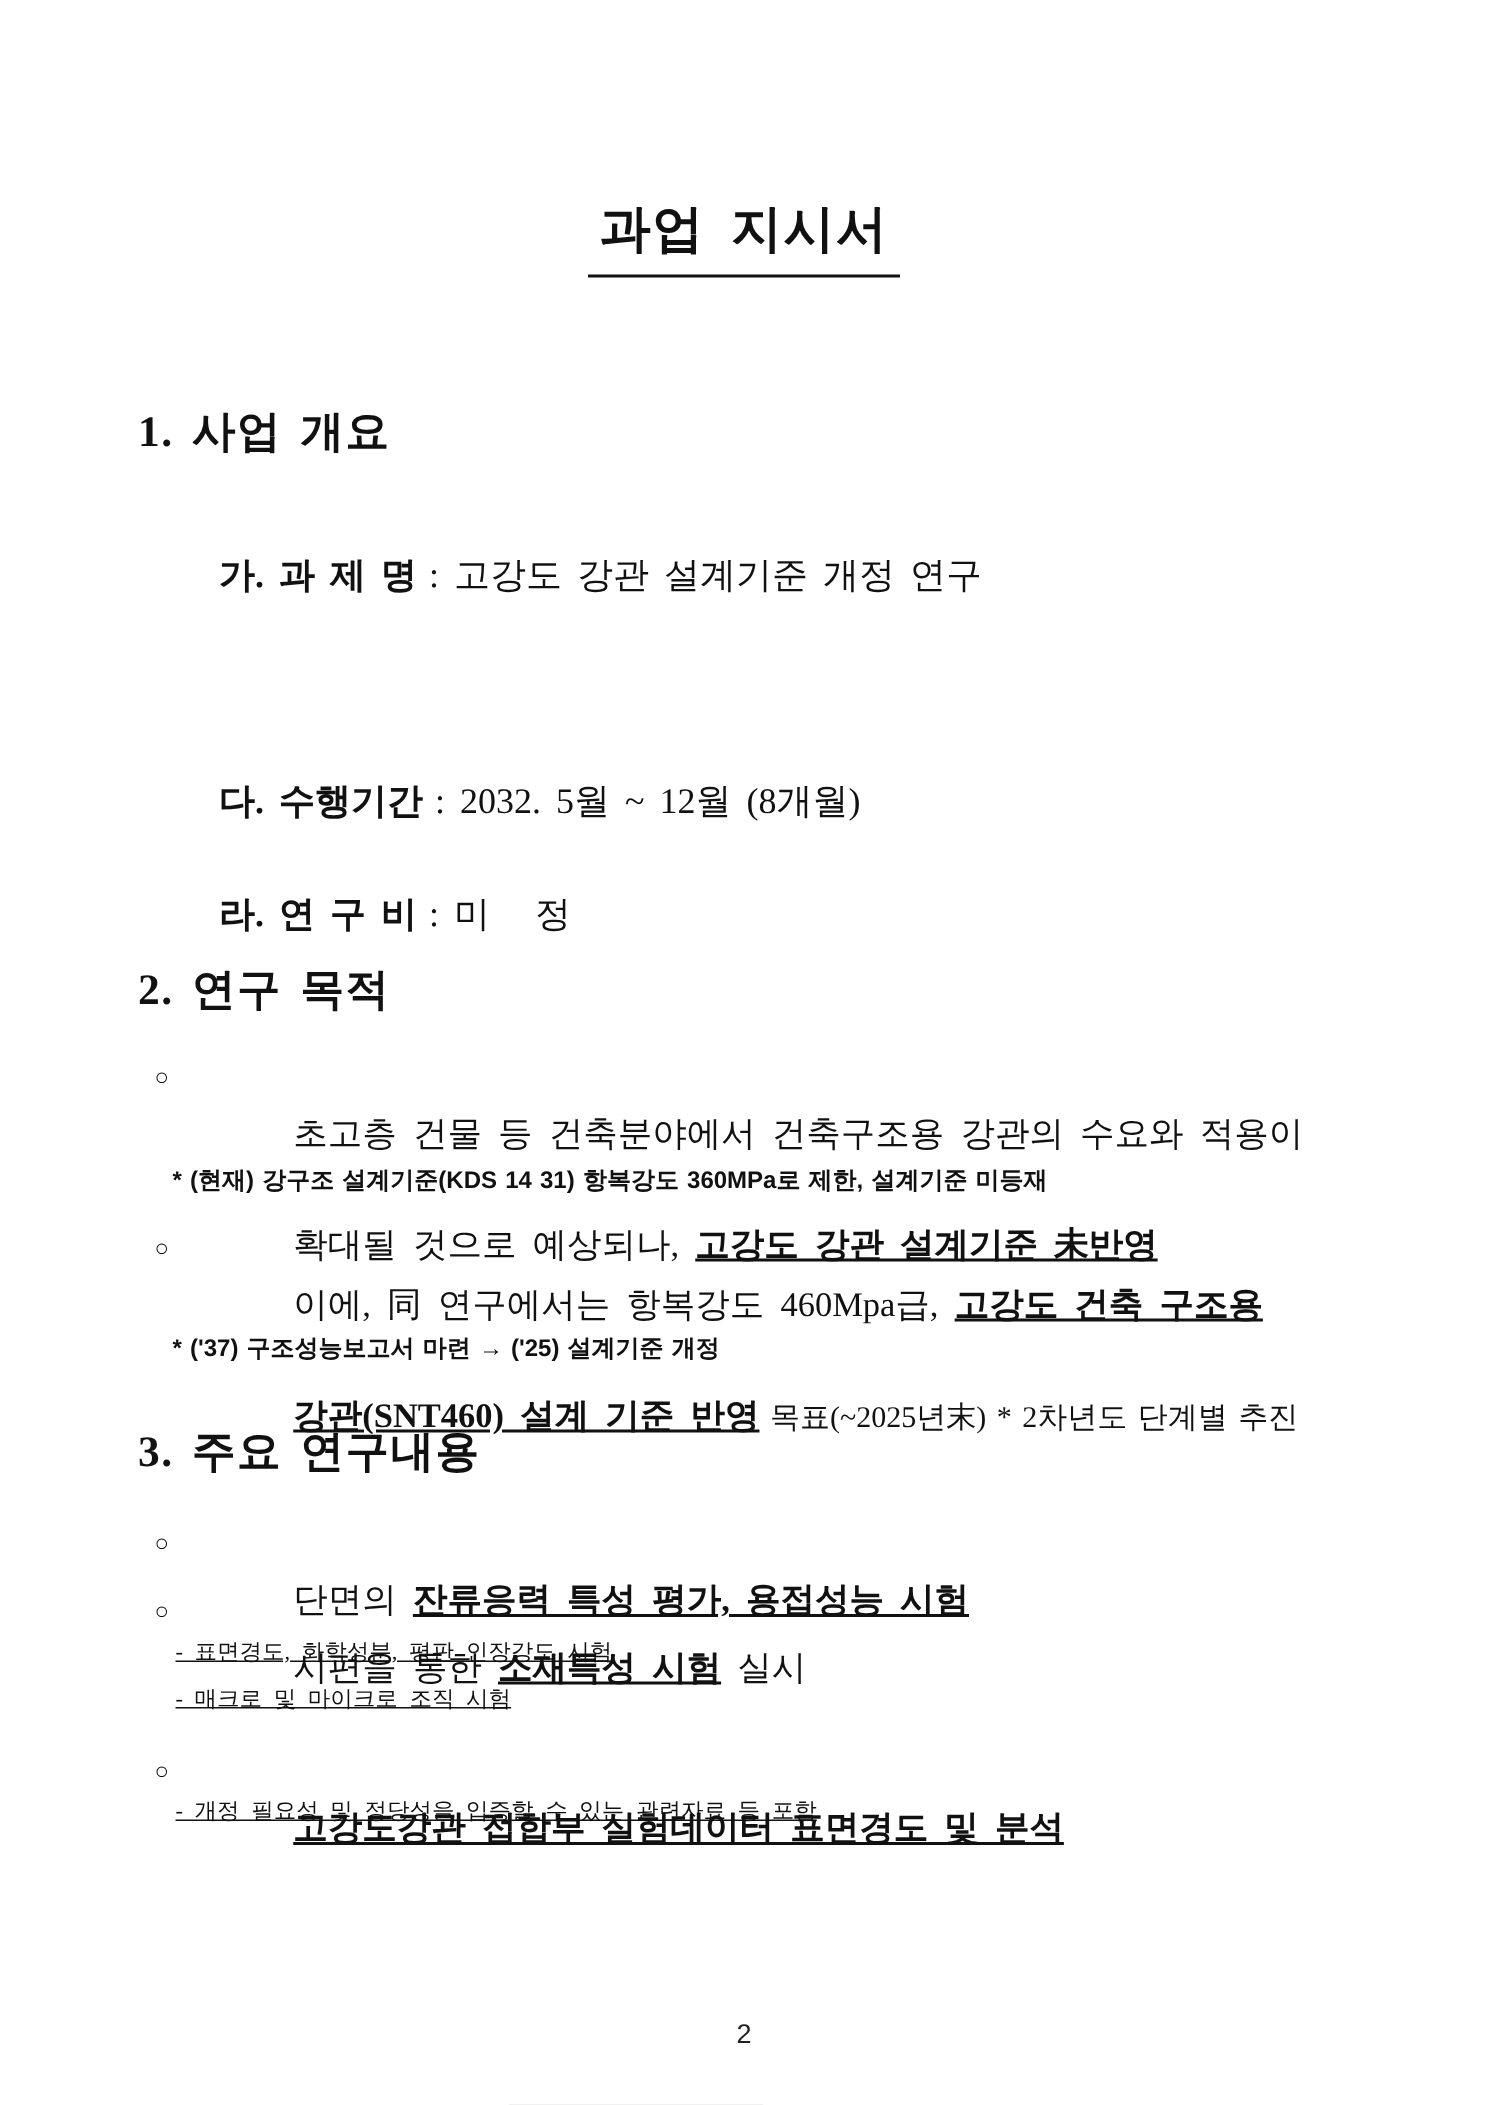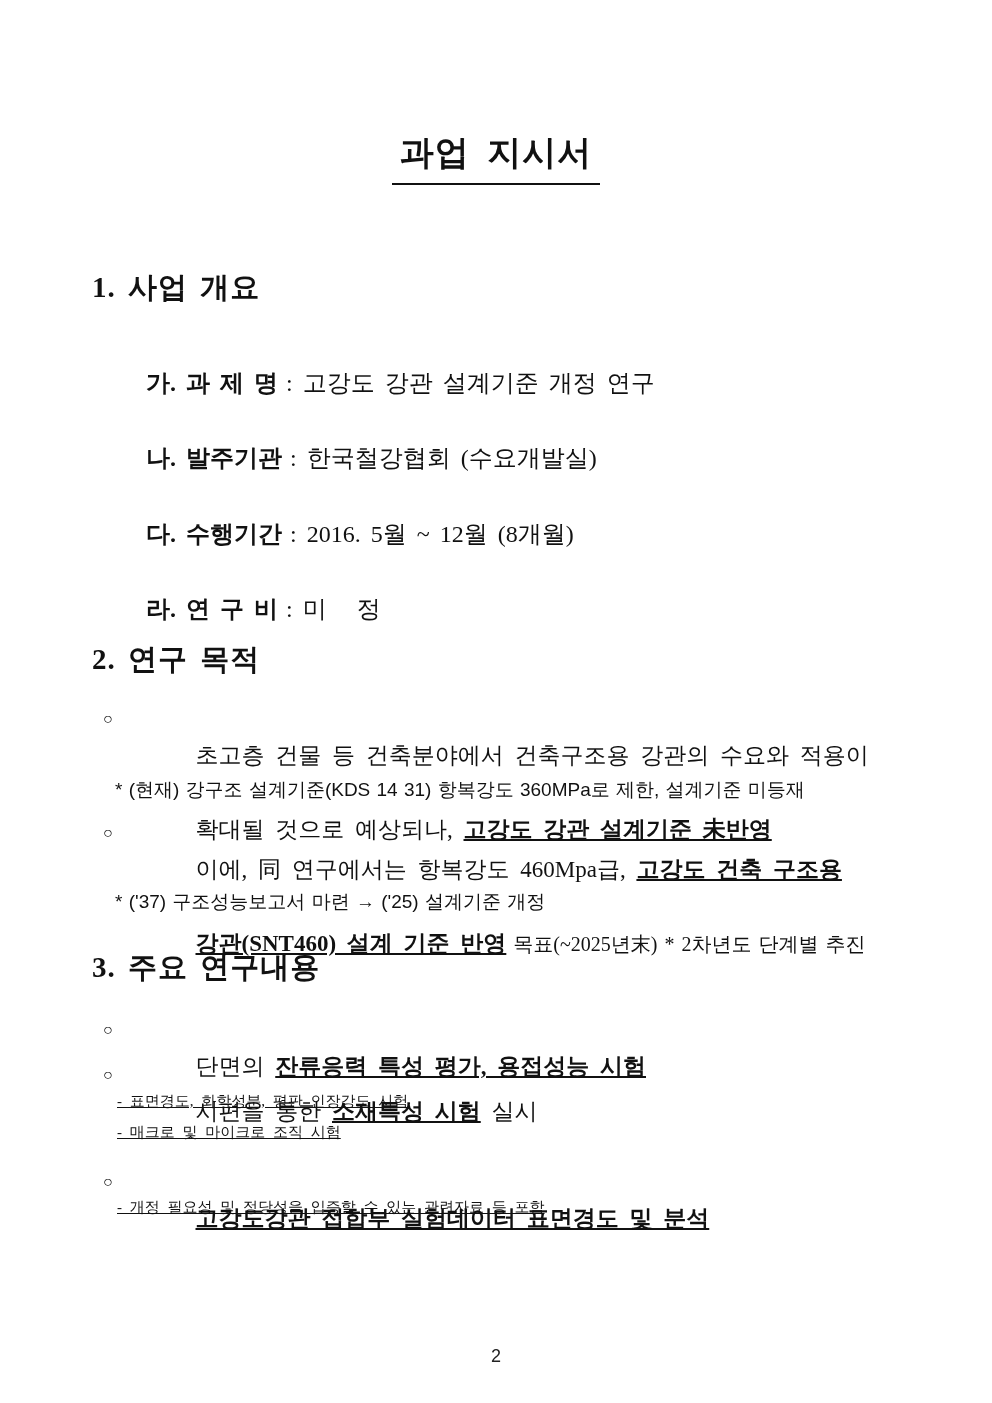--- a/index.html
+++ b/index.html
@@ -52,23 +52,24 @@
     width: 28px;
     flex: 0 0 28px;
     font-size: 16px;
     line-height: 37px;
   }
   .bullet .btext { white-space: pre-wrap; width: 790px; }
   .b { font-weight: 700; text-decoration: underline; }
   .small-tail { font-size: 20px; word-spacing: 2px; }
   .note {
     font-family: "Liberation Sans", "DejaVu Sans", sans-serif;
-    font-size: 19px;
+    font-size: 16px;
     white-space: pre-wrap;
     word-spacing: 1px;
+    font-weight: bold;
   }
   .dash-line {
     font-size: 15px;
     white-space: pre-wrap;
     word-spacing: 4px;
     text-decoration: underline;
   }
   .page-number {
     left: 0; right: 0;
     text-align: center;
@@ -85,26 +86,23 @@
   <div class="abs title" style="top:130px;">
     <span class="underline">과업 지시서</span>
   </div>
 
   <div class="abs sec-heading" style="top:268px; left:92px;">1. 사업 개요</div>
 
   <div class="abs field-row" style="top:340px; left:106px;text-align:right;">
     <span class="lbl">가. 과 제 명</span><span class="colon">:</span><span class="val">고강도 강관 설계기준 개정 연구</span>
   </div>
 
-  <div class="abs field-row" style="top:415px; left:106px;">
-    <span class="lbl">나. 발주기관</span><span class="colon">:</span><span class="val">한국철강협회 (수요개발실)</span>
-  </div>
 
   <div class="abs field-row" style="top:491px; left:106px;">
-    <span class="lbl">다. 수행기간</span><span class="colon">:</span><span class="val">2016. 5월 ~ 12월 (8개월)</span>
+    <span class="lbl">다. 수행기간</span><span class="colon">:</span><span class="val">2032. 5월 ~ 12월 (8개월)</span>
   </div>
 
   <div class="abs field-row" style="top:566px; left:106px;">
     <span class="lbl">라. 연 구 비</span><span class="colon">:</span><span class="val">미   정</span>
   </div>
 
   <div class="abs sec-heading" style="top:640px; left:92px;">2. 연구 목적</div>
 
   <div class="abs bullet" style="top:700px; left:103px;">
     <span class="bmark">○</span>

